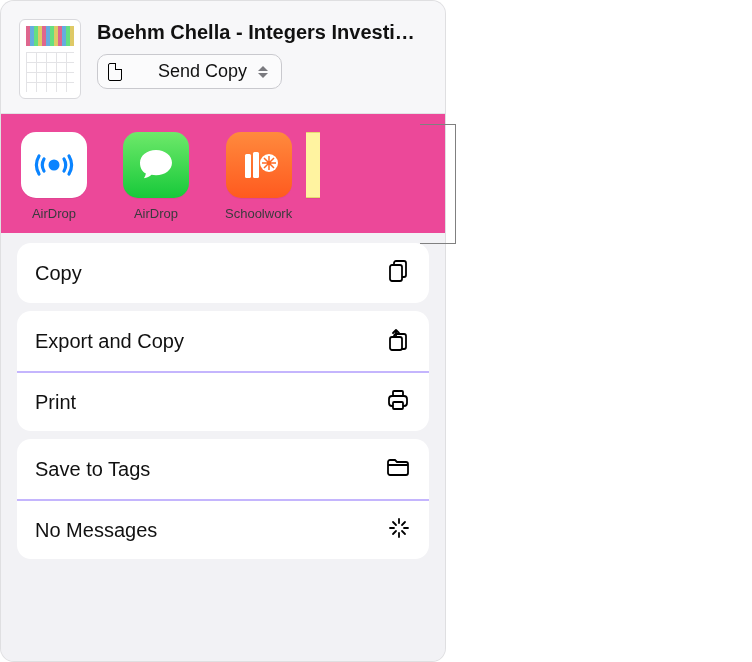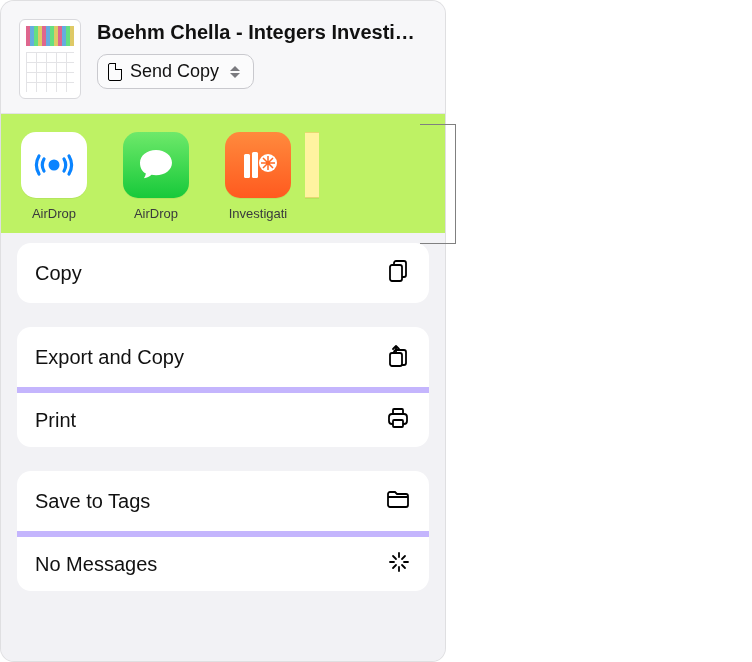--- a/index.html
+++ b/index.html
@@ -14,44 +14,44 @@
     background: repeating-linear-gradient(90deg,#d94b7a 0 4px,#4b9ed9 4px 8px,#4bd96a 8px 12px,#d9c04b 12px 16px); opacity: .85;}
   .thumb::after { content: ""; position: absolute; left: 6px; right: 6px; top: 32px; bottom: 6px;
     background:
       linear-gradient(#e3e3e6 1px, transparent 1px),
       linear-gradient(90deg,#e3e3e6 1px, transparent 1px);
     background-size: 10px 10px; }
   .hdr-right { flex: 1; min-width:0; }
   .title { font-size: 20px; font-weight: 600; color:#111; white-space: nowrap; overflow: hidden; text-overflow: ellipsis; padding-top: 2px; }
   .picker { display: inline-flex; align-items: center; gap: 8px; margin-top: 10px;
     border: 1px solid #c9c9ce; border-radius: 10px; padding: 6px 10px 6px 10px; background:#fbfbfc; }
-  .picker-label { font-size: 18px; color:#111; }
+  .picker-label { font-size: 18px; color:#111;margin-left:28px; }
   .doc-glyph { width: 14px; height: 18px; border: 1.5px solid #000; border-radius: 2px; position: relative; display:inline-block;}
   .doc-glyph::before { content:""; position:absolute; right:-.5px; top:-.5px; width:6px; height:6px; background:#fbfbfc; border-left:1.5px solid #000; border-bottom:1.5px solid #000;}
   .chevrons { width: 16px; display:flex; flex-direction:column; align-items:center; gap:2px;}
   .chev { width:0; height:0; border-left:5px solid transparent; border-right:5px solid transparent;}
   .chev.up { border-bottom:5px solid #7a7a7f;}
   .chev.dn { border-top:5px solid #7a7a7f;}
 
   
-  .apps { display:flex; gap: 36px; padding: 18px 20px 12px 20px; background:#bef264; }
+  .apps { display:flex; gap: 36px; padding: 18px 20px 12px 20px; background:#ec4899; }
   .app { display:flex; flex-direction:column; align-items:center; gap:8px; }
   .app-label { font-size: 13px; color:#3a3a3d; }
   .appicon { width: 66px; height: 66px; border-radius: 15px; display:flex; align-items:center; justify-content:center; box-shadow: 0 1px 0 rgba(0,0,0,0.05);}
   .ic-airdrop { background:#fff; }
   .ic-messages { background: linear-gradient(#6ee96a,#17c93a); }
   .ic-mail { background: linear-gradient(#3ea8ff,#1673e6); }
   .ic-schoolwork { background: linear-gradient(#ff8a3d,#ff5a1f); }
   .ic-notes-peek { background:#fff3a0; border:1px solid #e6d870; }
 
   
-  .groups { padding: 10px 16px 0 16px; display:flex; flex-direction:column; gap: 24px;}
+  .groups { padding: 10px 16px 0 16px; display:flex; flex-direction:column; gap: 8px;}
   .group { background:#fff; border-radius: 14px; overflow:hidden; }
   .row { display:flex; align-items:center; justify-content:space-between; height: 60px; padding: 0 18px; }
-  .row + .row { border-top: 6px solid #c4b5fd; }
+  .row + .row { border-top: 2px solid #c4b5fd; }
   .row-label { font-size: 20px; color:#111; }
   .row svg, .row .glyph { color:#111; }
 
   
   .sheet::after { content:""; position:absolute; left:0; right:0; bottom:0; height: 24px; background: linear-gradient(rgba(246,246,248,0), #f2f2f5); pointer-events:none;}
 </style>
 </head>
 <body>
 
 <div class="sheet">
@@ -95,21 +95,21 @@
     </div>
     <div class="app">
       <div class="appicon ic-schoolwork">
         <svg width="46" height="46" viewBox="0 0 46 46">
           <rect x="9" y="12" width="6" height="24" rx="1.5" fill="#fff"></rect>
           <rect x="17" y="10" width="6" height="26" rx="1.5" fill="#fff"></rect>
           <circle cx="33" cy="21" r="9" fill="#fff"></circle>
           <path d="M26 21h14M33 14v14M28 16l10 10M38 16l-10 10" stroke="#ff6a24" stroke-width="1.5"></path>
         </svg>
       </div>
-      <div class="app-label">Investigati</div>
+      <div class="app-label">Schoolwork</div>
     </div>
     <div class="app" style="margin-left:-22px; width:14px; overflow:hidden;">
       <div class="appicon ic-notes-peek" style="width:66px;"></div>
     </div>
   </div>
 
   <div class="groups">
     <div class="group">
       <div class="row">
         <span class="row-label">Copy</span>

